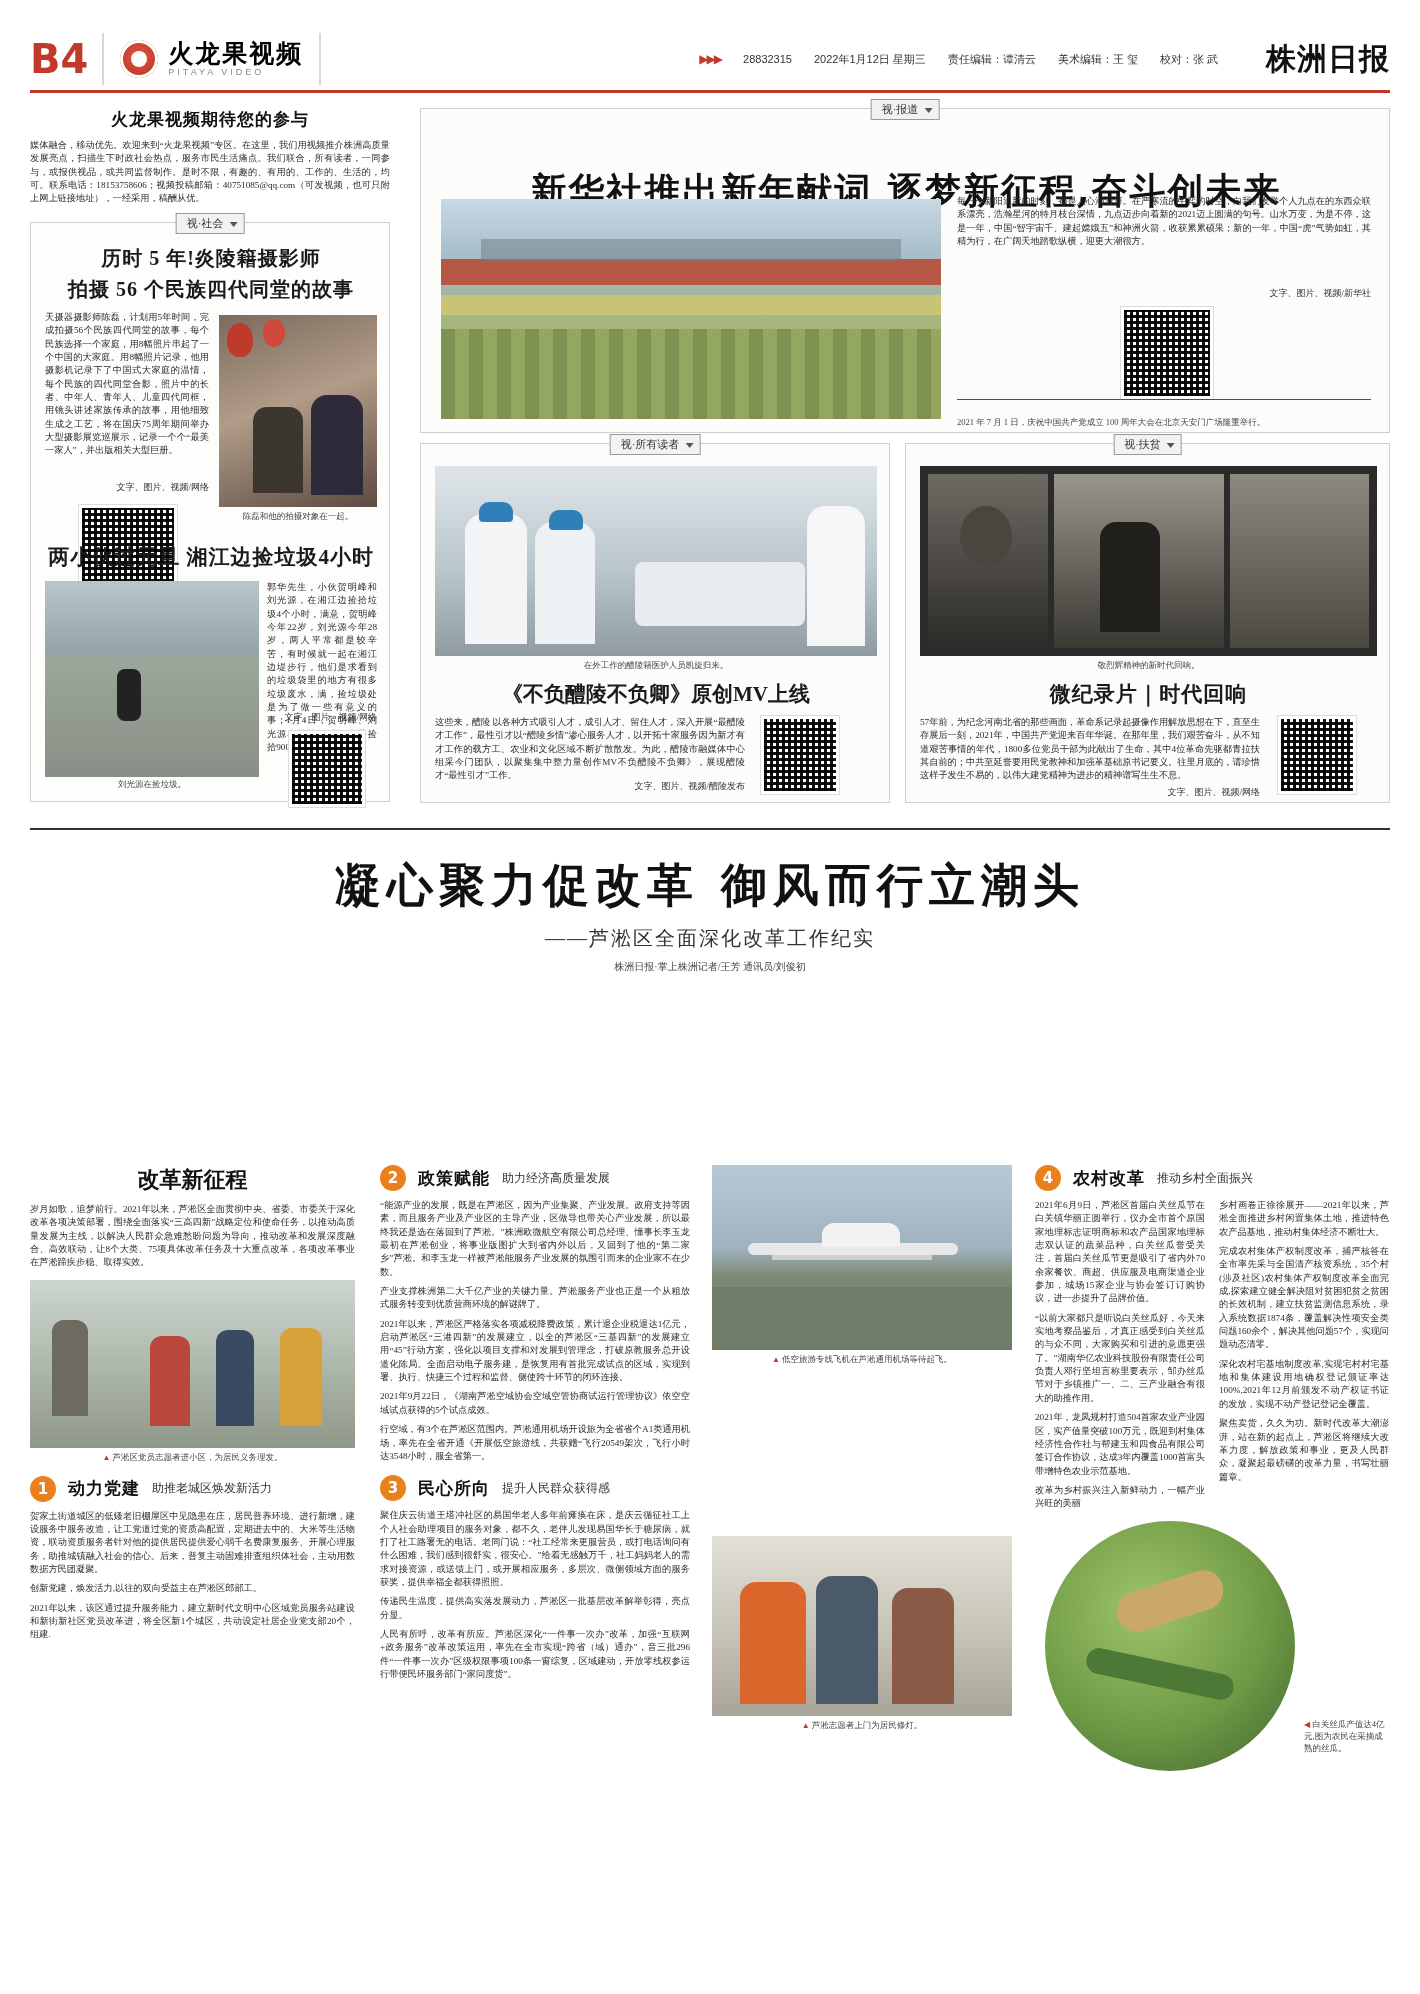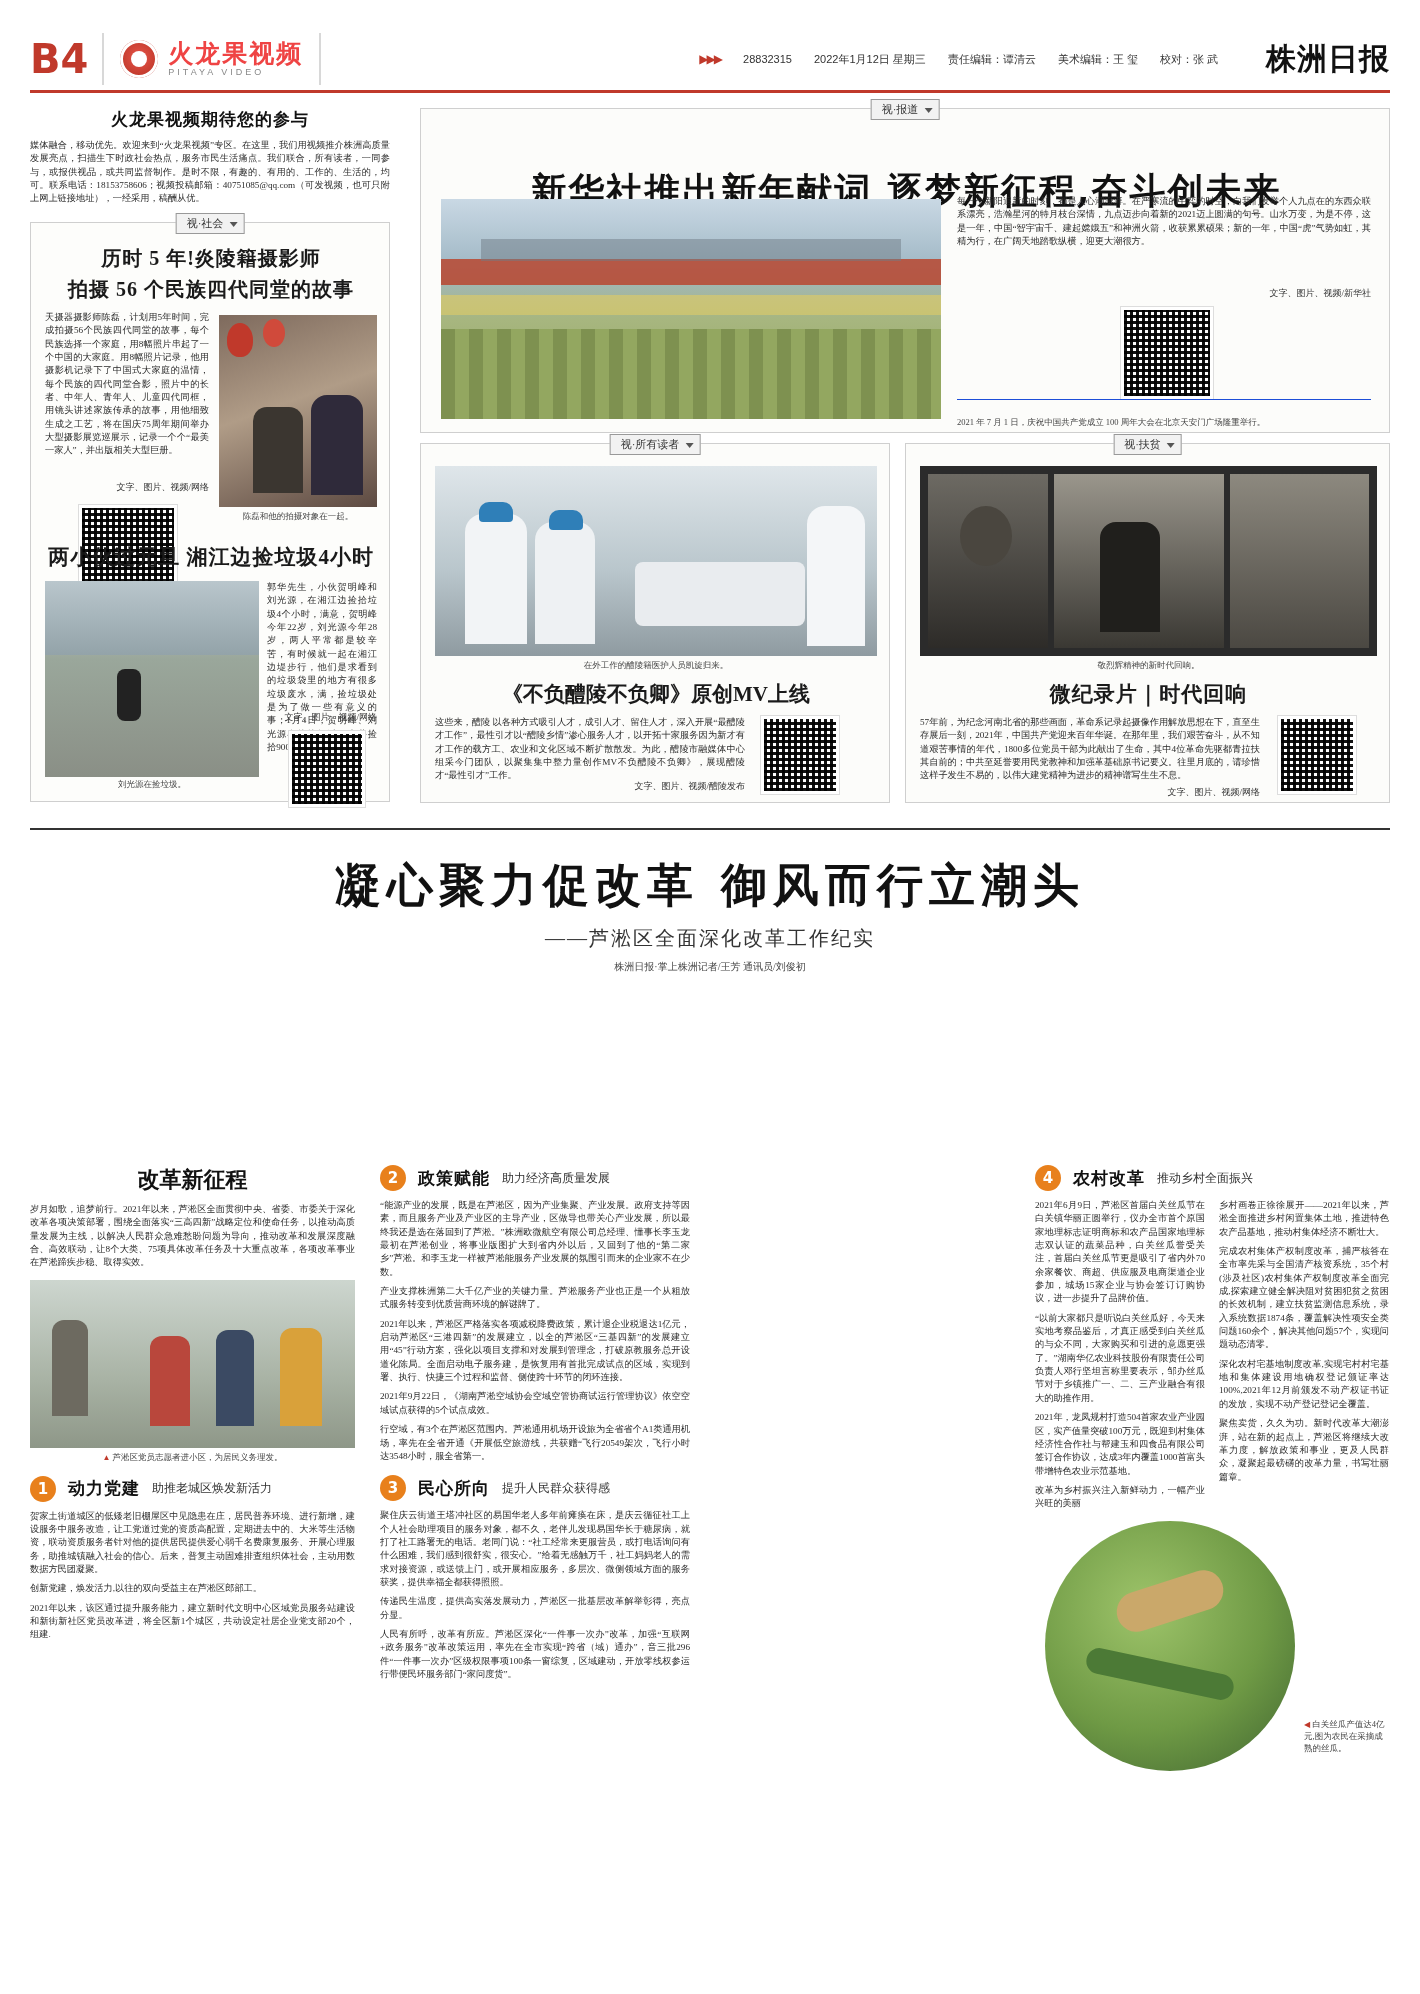--- a/index.html
+++ b/index.html
@@ -31,21 +31,21 @@
   .logo-circle{
     width:38px;height:38px;border-radius:50%;
     background:radial-gradient(circle at 50% 45%, #e8554a 0%, #c0392b 70%);
     position:relative; margin-right:10px;
     box-shadow:inset 0 0 0 3px #fff;
   }
   .logo-circle:after{
     content:""; position:absolute; left:11px; top:11px; width:16px; height:16px;
     border-radius:50%; background:#fff;
   }
-  .logo-cn{font-size:25px;font-weight:bold;color:#ef4444;letter-spacing:2px;line-height:1.05;}
+  .logo-cn{font-size:25px;font-weight:bold;color:#000000;letter-spacing:2px;line-height:1.05;}
   .logo-en{font-size:9px;color:#888;letter-spacing:3px;font-family:"Liberation Sans",sans-serif;}
   .mast-meta{
     margin-left:auto; display:flex; align-items:center; gap:22px;
     font-size:11px; color:#333; font-family:"Liberation Sans", sans-serif;
   }
   .mast-meta .arrow{color:#c0392b;letter-spacing:-2px;font-size:12px;}
   .paper-name{
     font-size:30px;font-weight:bold;color:#111;letter-spacing:1px;
     font-family:"DejaVu Serif", serif; margin-left:26px;
   }
@@ -280,20 +280,44 @@
     <div style="margin-top:12px;">
       <span class="num-badge">3</span>
       <span class="sub-h">民心所向</span>
       <span class="sub-sub">提升人民群众获得感</span>
     </div>
     <div class="body-text" style="margin-top:8px;">聚住庆云街道王塔冲社区的易国华老人多年前瘫痪在床，是庆云循征社工上个人社会助理项目的服务对象，都不久，老伴儿发现易国华长于糖尿病，就打了社工路署无的电话。老同门说：“社工经常来更服营员，或打电话询问有什么困难，我们感到很舒实，很安心。”给着无感触万千，社工妈妈老人的需求对接资源，或送馈上门，或开展相应服务，多层次、微侧领域方面的服务获奖，提供幸福全都获得照照。</div>
     <div class="body-text" style="margin-top:6px;">传递民生温度，提供高实落发展动力，芦淞区一批基层改革解举彰得，亮点分显。</div>
     <div class="body-text" style="margin-top:6px;">人民有所呼，改革有所应。芦淞区深化“一件事一次办”改革，加强“互联网+政务服务”改革改策运用，率先在全市实现“跨省（域）通办”，音三批296件“一件事一次办”区级权限事项100条一窗综复，区域建动，开放零线权参运行带便民环服务部门“家问度货”。</div>
   </div>
 
+  <div class="col" style="left:712px;top:1165px;width:300px;">
+    <div class="photo" style="width:300px;height:185px;
+         background:linear-gradient(180deg,#b8c9d6 0%,#9fb2c0 45%,#7d8a74 60%,#6f7c68 100%);">
+      <div style="position:absolute;left:36px;top:78px;width:210px;height:12px;background:#e8e8e8;border-radius:6px;"></div>
+      <div style="position:absolute;left:110px;top:58px;width:78px;height:24px;background:#f2f2f2;border-radius:12px 12px 2px 2px;"></div>
+      <div style="position:absolute;left:60px;top:90px;width:160px;height:5px;background:#d0d0d0;"></div>
+      <div style="position:absolute;left:0;top:122px;width:100%;height:63px;background:#6f7c68;"></div>
+    </div>
+    <div class="caption" style="margin-top:4px;">
+      <span class="cap-tri">▲</span>
+      <span>低空旅游专线飞机在芦淞通用机场等待起飞。</span>
+    </div>
+
+    <div class="photo" style="margin-top:170px;width:300px;height:180px;
+         background:linear-gradient(180deg,#e2e0d6 0%,#c3c0b3 60%,#a8a498 100%);">
+      <div style="position:absolute;left:28px;top:46px;width:66px;height:122px;background:#d9662a;border-radius:16px 16px 0 0;"></div>
+      <div style="position:absolute;left:104px;top:40px;width:62px;height:128px;background:#4a5a6b;border-radius:16px 16px 0 0;"></div>
+      <div style="position:absolute;left:180px;top:52px;width:62px;height:116px;background:#8a5a46;border-radius:16px 16px 0 0;"></div>
+    </div>
+    <div class="caption" style="margin-top:4px;">
+      <span class="cap-tri">▲</span>
+      <span>芦淞志愿者上门为居民修灯。</span>
+    </div>
+  </div>
 
   <div class="col" style="left:1035px;top:1165px;width:355px;">
     <div>
       <span class="num-badge">4</span>
       <span class="sub-h">农村改革</span>
       <span class="sub-sub">推动乡村全面振兴</span>
     </div>
     <div style="display:flex;gap:14px;margin-top:8px;">
       <div style="width:170px;">
         <div class="body-text">2021年6月9日，芦淞区首届白关丝瓜节在白关镇华丽正圆举行，仪办全市首个原国家地理标志证明商标和农产品国家地理标志双认证的蔬菜品种，白关丝瓜誉受关注，首届白关丝瓜节更是吸引了省内外70余家餐饮、商超、供应服及电商渠道企业参加，城场15家企业与协会签订订购协议，进一步提升了品牌价值。</div>

